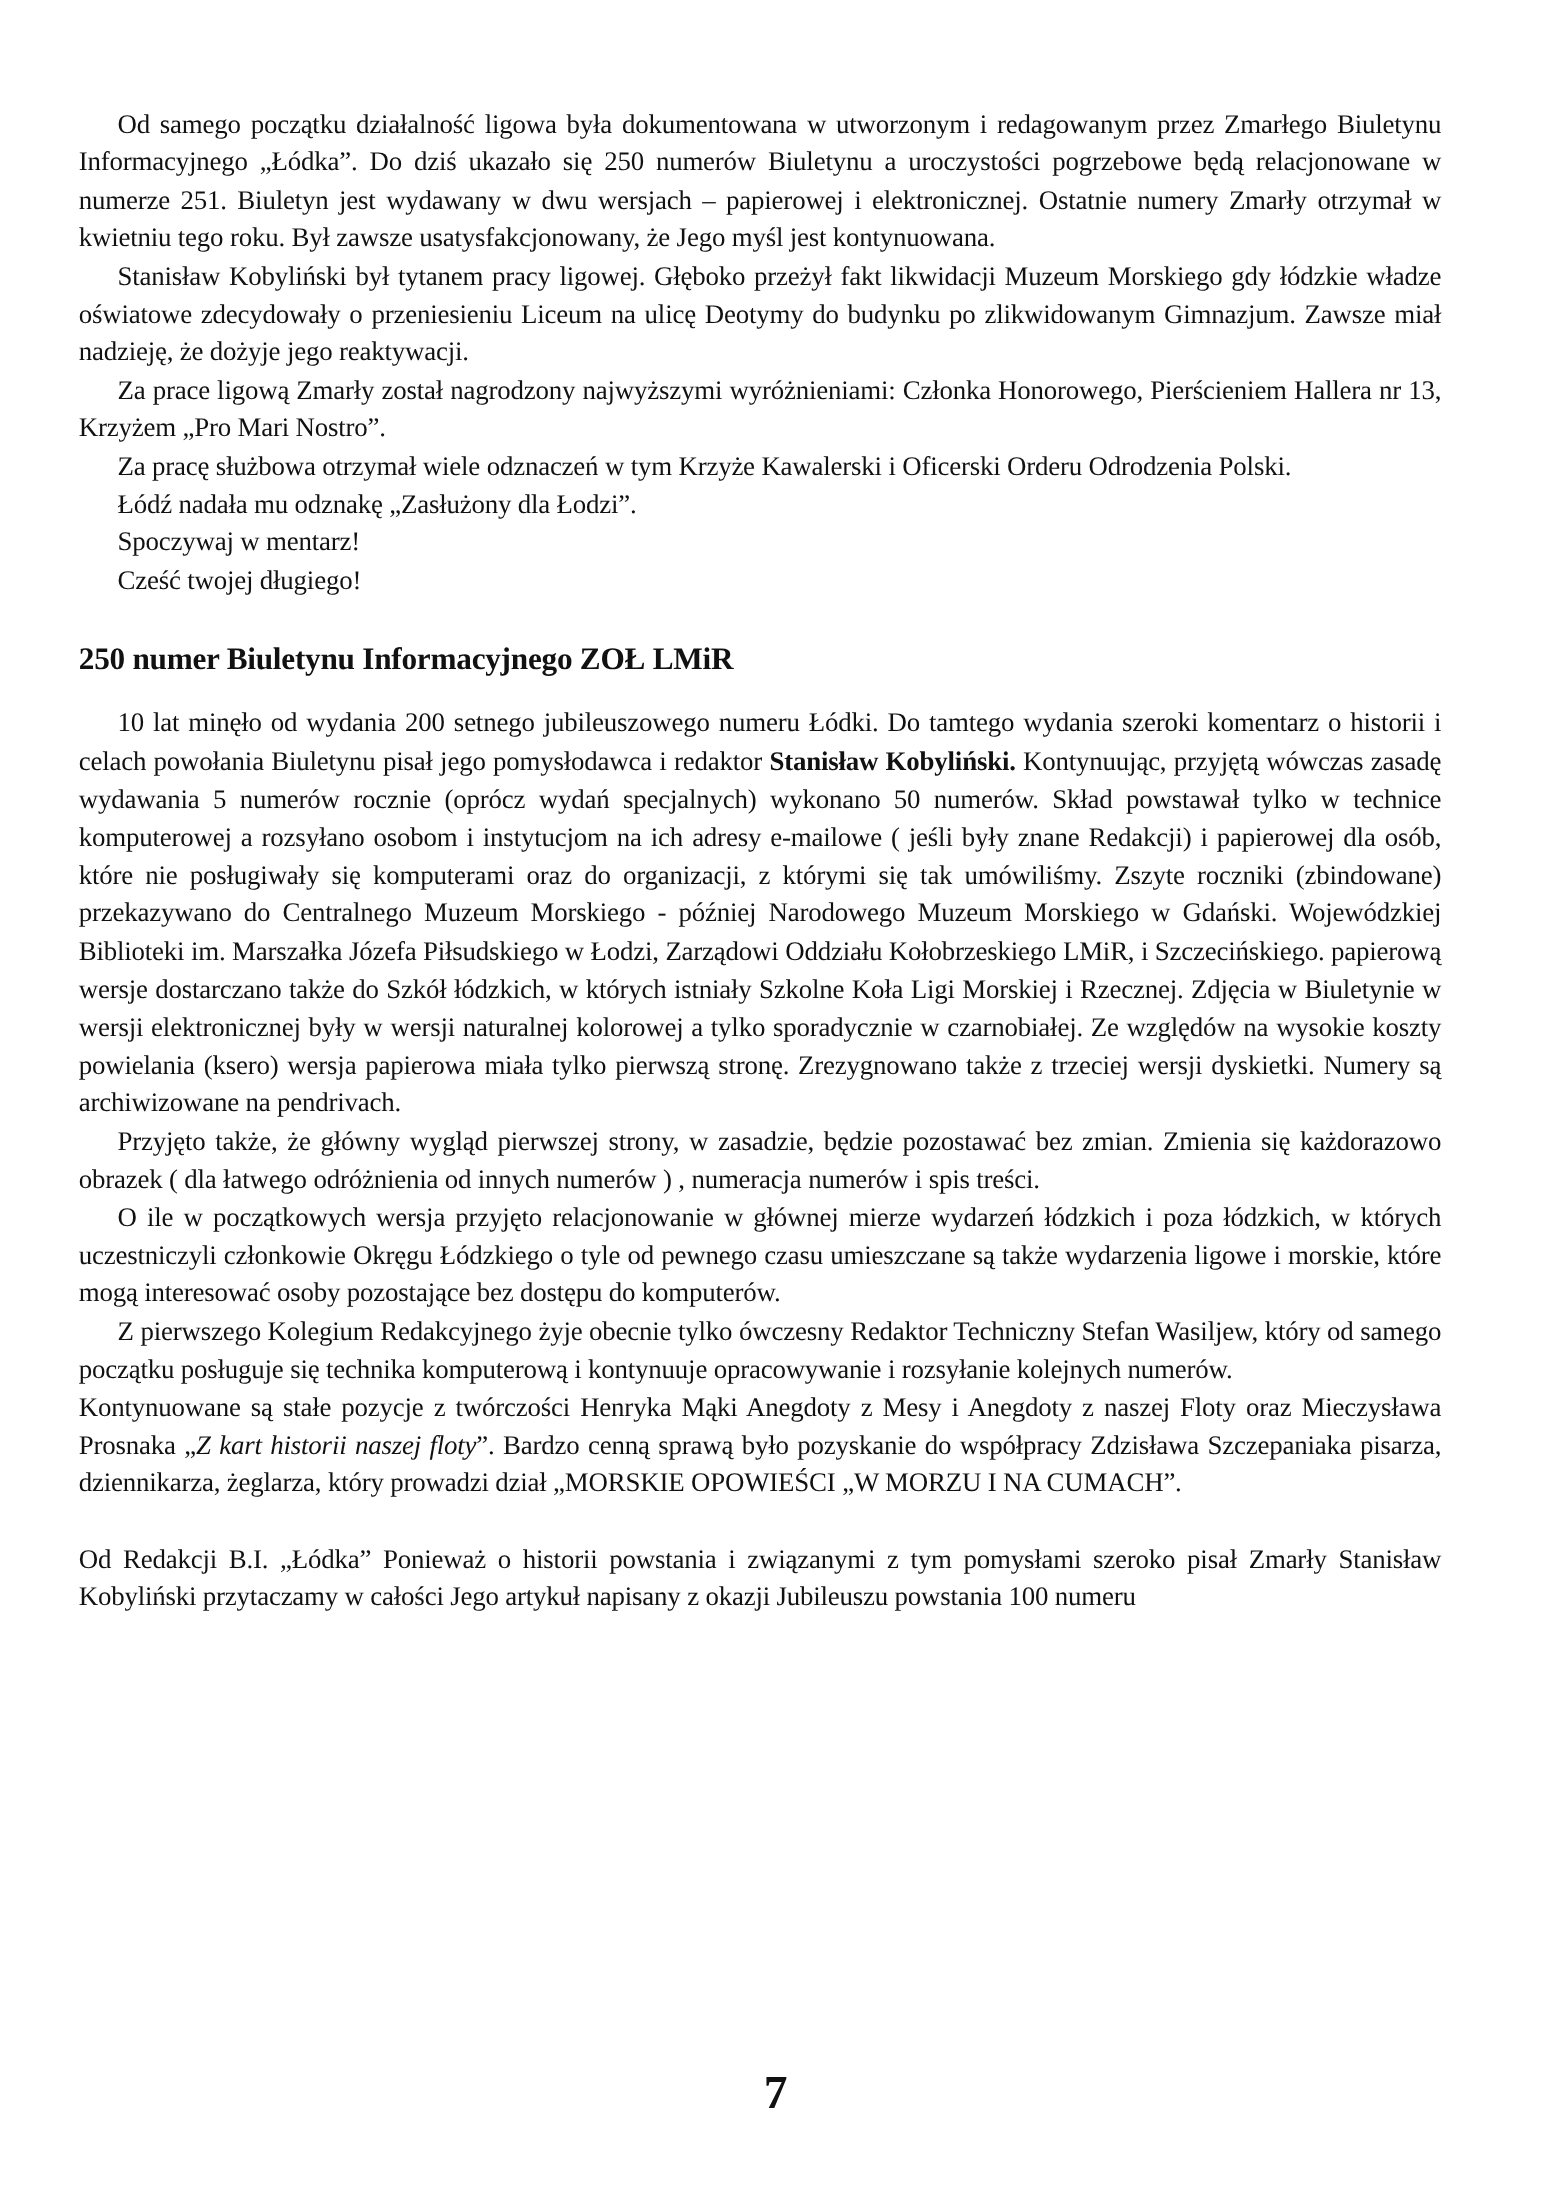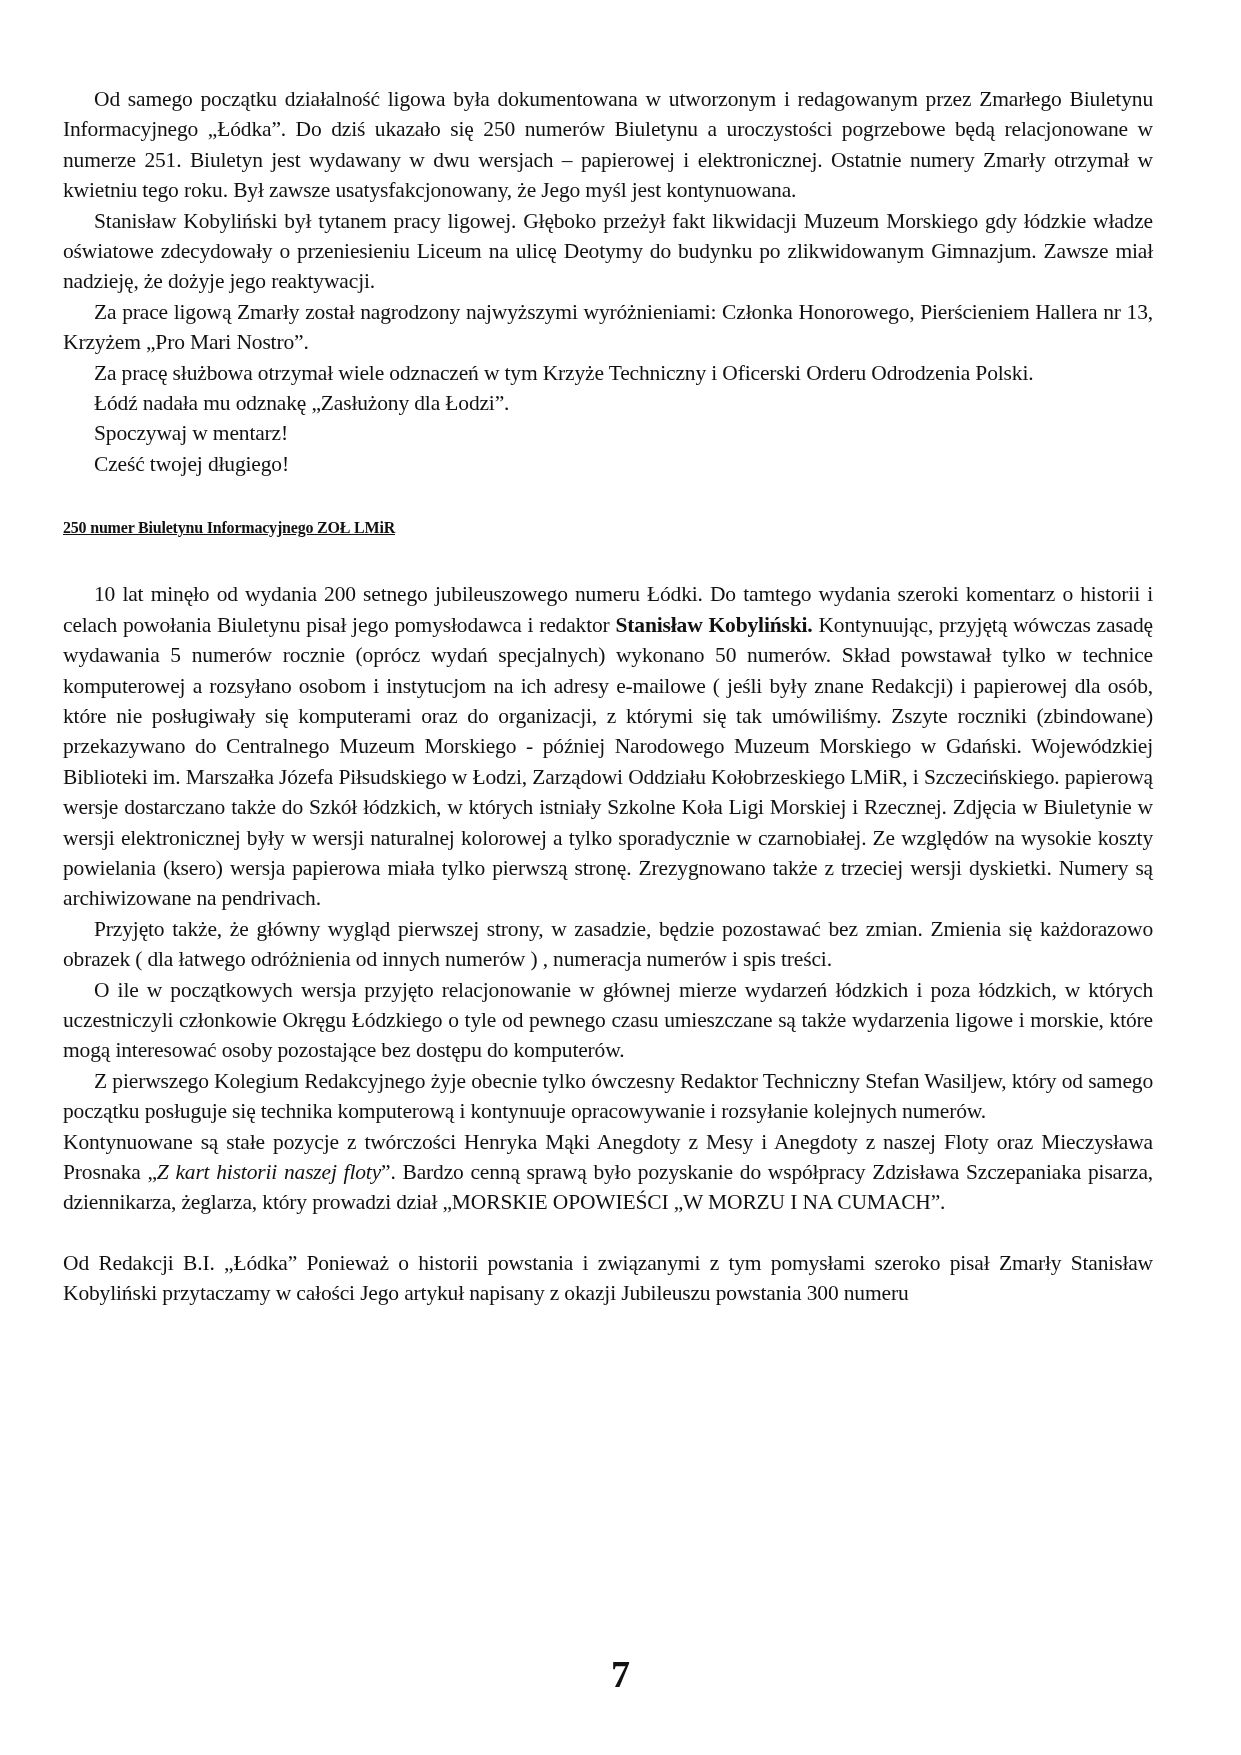--- a/index.html
+++ b/index.html
@@ -21,26 +21,25 @@
       margin: 0;
       font-size: 21.5px;
       line-height: 30.4px;
       text-align: justify;
       text-indent: 31px;
       hyphens: manual;
       letter-spacing: -0.15px;
     }
     p.para.noindent { text-indent: 0; }
     h2.section-title {
-      margin: 34px 0 36px 0;
-      font-size: 16px;
+      margin: 34px 0 20px 0;
+      font-size: 25px;
       font-weight: bold;
       line-height: 30px;
       letter-spacing: -0.2px;
-      text-decoration: underline;
     }
     .gap { height: 30px; }
     b.name { font-weight: bold; }
     i.title { font-style: italic; }
     .page-number {
       position: absolute;
       left: 0;
       width: 1241px;
       top: 1652px;
       text-align: center;
@@ -51,34 +50,34 @@
   </style>
 </head>
 <body>
 
 <div class="page">
 
   <section>
     <p class="para">Od samego początku działalność ligowa była dokumentowana w utworzonym i redagowanym przez Zmar­łego Biuletynu Informacyjnego „Łódka”. Do dziś ukazało się 250 numerów Biuletynu a uroczystości pogrze­bowe będą relacjonowane w numerze 251. Biuletyn jest wydawany w dwu wersjach – papierowej i elektro­nicznej. Ostatnie numery Zmarły otrzymał w kwietniu tego roku. Był zawsze usatysfakcjonowany, że Jego myśl jest kontynuowana.</p>
     <p class="para">Stanisław Kobyliński był tytanem pracy ligowej. Głęboko przeżył fakt likwidacji Muzeum Morskiego gdy łódzkie władze oświatowe zdecydowały o przeniesieniu Liceum na ulicę Deotymy do budynku po zlikwido­wanym Gimnazjum. Zawsze miał nadzieję, że dożyje jego reaktywacji.</p>
     <p class="para">Za prace ligową Zmarły został nagrodzony najwyższymi wyróżnieniami: Członka Honorowego, Pierście­niem Hallera nr 13, Krzyżem „Pro Mari Nostro”.</p>
-    <p class="para">Za pracę służbowa otrzymał wiele odznaczeń w tym Krzyże Techniczny i Oficerski Orderu Odrodzenia Polski.</p>
+    <p class="para">Za pracę służbowa otrzymał wiele odznaczeń w tym Krzyże Kawalerski i Oficerski Orderu Odrodzenia Polski.</p>
     <p class="para">Łódź nadała mu odznakę „Zasłużony dla Łodzi”.</p>
     <p class="para">Spoczywaj w mentarz!</p>
     <p class="para">Cześć twojej długiego!</p>
   </section>
 
   <h2 class="section-title">250 numer Biuletynu Informacyjnego ZOŁ LMiR</h2>
 
   <section>
     <p class="para"><span>10 lat minęło od wydania 200 setnego jubileuszowego numeru Łódki. Do tamtego wydania szeroki ko­mentarz o historii i celach powołania Biuletynu pisał jego pomysłodawca i redaktor </span><b class="name">Stanisław Kobyliński.</b><span> Kontynuując, przyjętą wówczas zasadę wydawania 5 numerów rocznie (oprócz wydań specjalnych) wyko­nano 50 numerów. Skład powstawał tylko w technice komputerowej a rozsyłano osobom i instytucjom na ich adresy e-mailowe ( jeśli były znane Redakcji) i papierowej dla osób, które nie posługiwały się komputerami oraz do organizacji, z którymi się tak umówiliśmy. Zszyte roczniki (zbindowane) przekazywano do Central­nego Muzeum Morskiego - później Narodowego Muzeum Morskiego w Gdański. Wojewódzkiej Biblioteki im. Marszałka Józefa Piłsudskiego w Łodzi, Zarządowi Oddziału Kołobrzeskiego LMiR, i Szczecińskiego. papierową wersje dostarczano także do Szkół łódzkich, w których istniały Szkolne Koła Ligi Morskiej i Rzecznej. Zdjęcia w Biuletynie w wersji elektronicznej były w wersji naturalnej kolorowej a tylko spora­dycznie w czarnobiałej. Ze względów na wysokie koszty powielania (ksero) wersja papierowa miała tylko pierwszą stronę. Zrezygnowano także z trzeciej wersji dyskietki. Numery są archiwizowane na pendrivach.</span></p>
     <p class="para">Przyjęto także, że główny wygląd pierwszej strony, w zasadzie, będzie pozostawać bez zmian. Zmienia się każdorazowo obrazek ( dla łatwego odróżnienia od innych numerów ) , numeracja numerów i spis treści.</p>
     <p class="para">O ile w początkowych wersja przyjęto relacjonowanie w głównej mierze wydarzeń łódzkich i poza łódz­kich, w których uczestniczyli członkowie Okręgu Łódzkiego o tyle od pewnego czasu umieszczane są także wydarzenia ligowe i morskie, które mogą interesować osoby pozostające bez dostępu do komputerów.</p>
     <p class="para">Z pierwszego Kolegium Redakcyjnego żyje obecnie tylko ówczesny Redaktor Techniczny Stefan Wasil­jew, który od samego początku posługuje się technika komputerową i kontynuuje opracowywanie i rozsyła­nie kolejnych numerów.</p>
     <p class="para noindent"><span>Kontynuowane są stałe pozycje z twórczości Henryka Mąki Anegdoty z Mesy  i Anegdoty z naszej Floty oraz Mieczysława Prosnaka „</span><i class="title">Z kart historii naszej floty</i><span>”. Bardzo cenną sprawą było pozyskanie do współpracy Zdzisława Szczepaniaka pisarza, dziennikarza, żeglarza, który prowadzi dział „MORSKIE OPOWIEŚCI „W MORZU I NA CUMACH”.</span></p>
   </section>
 
   <div class="gap"></div>
 
-  <p class="para noindent">Od Redakcji B.I. „Łódka” Ponieważ o historii powstania i związanymi z tym pomysłami szeroko pisał Zmarły Stanisław Kobyliński przytaczamy w całości Jego artykuł napisany z okazji Jubileuszu powstania 300 numeru</p>
+  <p class="para noindent">Od Redakcji B.I. „Łódka” Ponieważ o historii powstania i związanymi z tym pomysłami szeroko pisał Zmarły Stanisław Kobyliński przytaczamy w całości Jego artykuł napisany z okazji Jubileuszu powstania 100 numeru</p>
 </div>
 
 <div class="page-number">7</div>
 
 </body></html>

